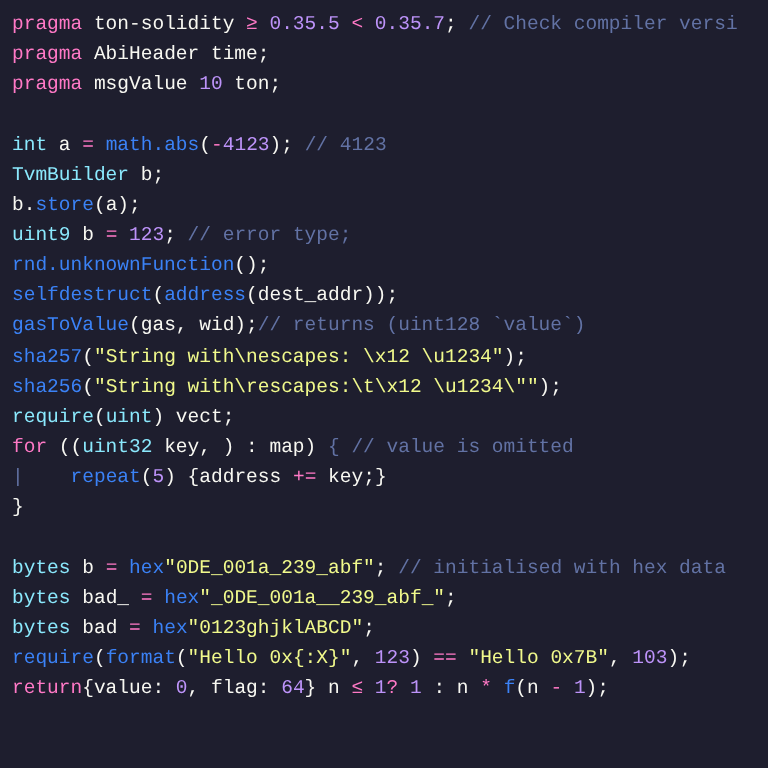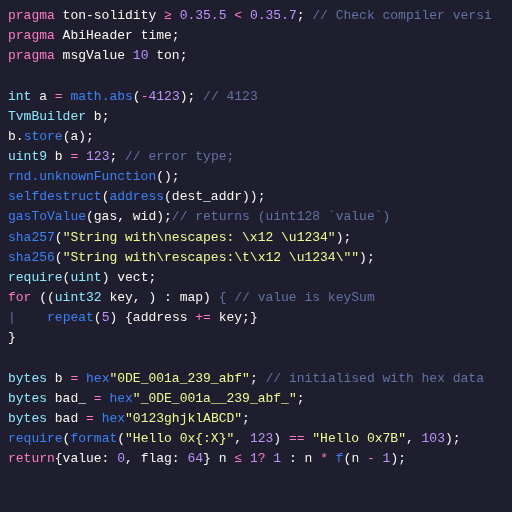--- a/index.html
+++ b/index.html
@@ -47,21 +47,21 @@
     <div class="line"><span class="type-color">int</span><span class="ident"> a </span><span class="op">=</span><span class="ident"> </span><span class="fn">math.abs</span><span class="punct">(</span><span class="op">-</span><span class="num">4123</span><span class="punct">);</span><span class="cmt"> // 4123</span></div>
     <div class="line"><span class="type-color">TvmBuilder</span><span class="ident"> b</span><span class="punct">;</span></div>
     <div class="line"><span class="ident">b</span><span class="punct">.</span><span class="fn">store</span><span class="punct">(a);</span></div>
     <div class="line"><span class="type-color">uint9</span><span class="ident"> b </span><span class="op">=</span><span class="num"> 123</span><span class="punct">;</span><span class="cmt"> // error type;</span></div>
     <div class="line"><span class="fn">rnd.unknownFunction</span><span class="punct">();</span></div>
     <div class="line"><span class="fn">selfdestruct</span><span class="punct">(</span><span class="fn">address</span><span class="punct">(dest_addr));</span></div>
     <div class="line"><span class="fn">gasToValue</span><span class="punct">(gas, wid);</span><span class="cmt">// returns (uint128 `value`)</span></div>
     <div class="line"><span class="fn">sha257</span><span class="punct">(</span><span class="str">"String with\nescapes: \x12 \u1234"</span><span class="punct">);</span></div>
     <div class="line"><span class="fn">sha256</span><span class="punct">(</span><span class="str">"String with\rescapes:\t\x12 \u1234\""</span><span class="punct">);</span></div>
     <div class="line"><span class="type-color">require</span><span class="punct">(</span><span class="type-color">uint</span><span class="punct">) vect;</span></div>
-    <div class="line"><span class="kw">for</span><span class="ident"> ((</span><span class="type-color">uint32</span><span class="ident"> key, ) : map) </span><span class="cmt">{ // value is keySum</span></div>
+    <div class="line"><span class="kw">for</span><span class="ident"> ((</span><span class="type-color">uint32</span><span class="ident"> key, ) : map) </span><span class="cmt">{ // value is omitted</span></div>
     <div class="line"><span class="pipe">|</span><span class="ident">    </span><span class="fn">repeat</span><span class="punct">(</span><span class="num">5</span><span class="punct">) {address </span><span class="op">+=</span><span class="ident"> key;</span><span class="punct">}</span></div>
     <div class="line"><span class="punct">}</span></div>
     <div class="line">&nbsp;</div>
     <div class="line"><span class="type-color">bytes</span><span class="ident"> b </span><span class="op">=</span><span class="ident"> </span><span class="fn">hex</span><span class="str">"0DE_001a_239_abf"</span><span class="punct">;</span><span class="cmt"> // initialised with hex data</span></div>
     <div class="line"><span class="type-color">bytes</span><span class="ident"> bad_ </span><span class="op">=</span><span class="ident"> </span><span class="fn">hex</span><span class="str">"_0DE_001a__239_abf_"</span><span class="punct">;</span></div>
     <div class="line"><span class="type-color">bytes</span><span class="ident"> bad </span><span class="op">=</span><span class="ident"> </span><span class="fn">hex</span><span class="str">"0123ghjklABCD"</span><span class="punct">;</span></div>
     <div class="line"><span class="fn">require</span><span class="punct">(</span><span class="fn">format</span><span class="punct">(</span><span class="str">"Hello 0x{:X}"</span><span class="punct">, </span><span class="num">123</span><span class="punct">) </span><span class="op">==</span><span class="ident"> </span><span class="str">"Hello 0x7B"</span><span class="punct">, </span><span class="num">103</span><span class="punct">);</span></div>
     <div class="line"><span class="kw">return</span><span class="punct">{value: </span><span class="num">0</span><span class="punct">, flag: </span><span class="num">64</span><span class="punct">} n </span><span class="op">≤</span><span class="num"> 1</span><span class="op">?</span><span class="num"> 1</span><span class="ident"> : n </span><span class="op">*</span><span class="fn"> f</span><span class="punct">(n </span><span class="op">-</span><span class="num"> 1</span><span class="punct">);</span></div>
   </div>
 

